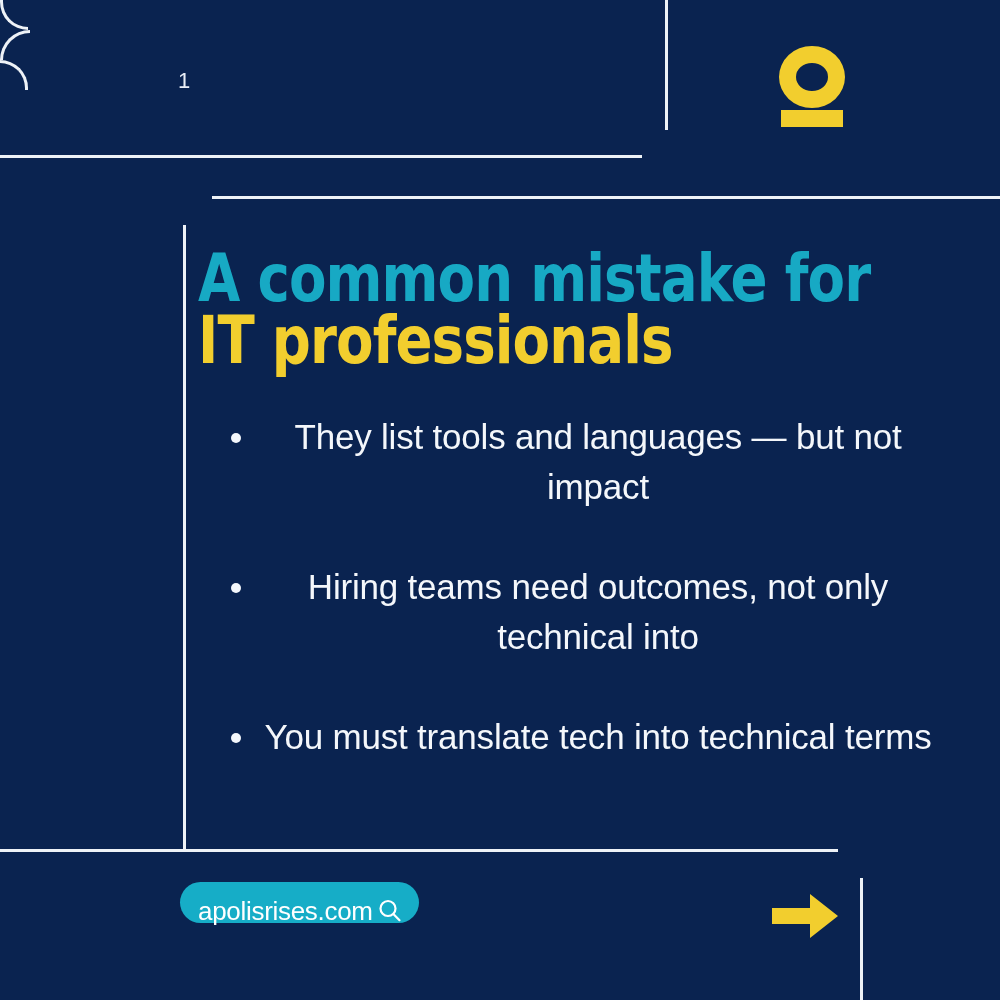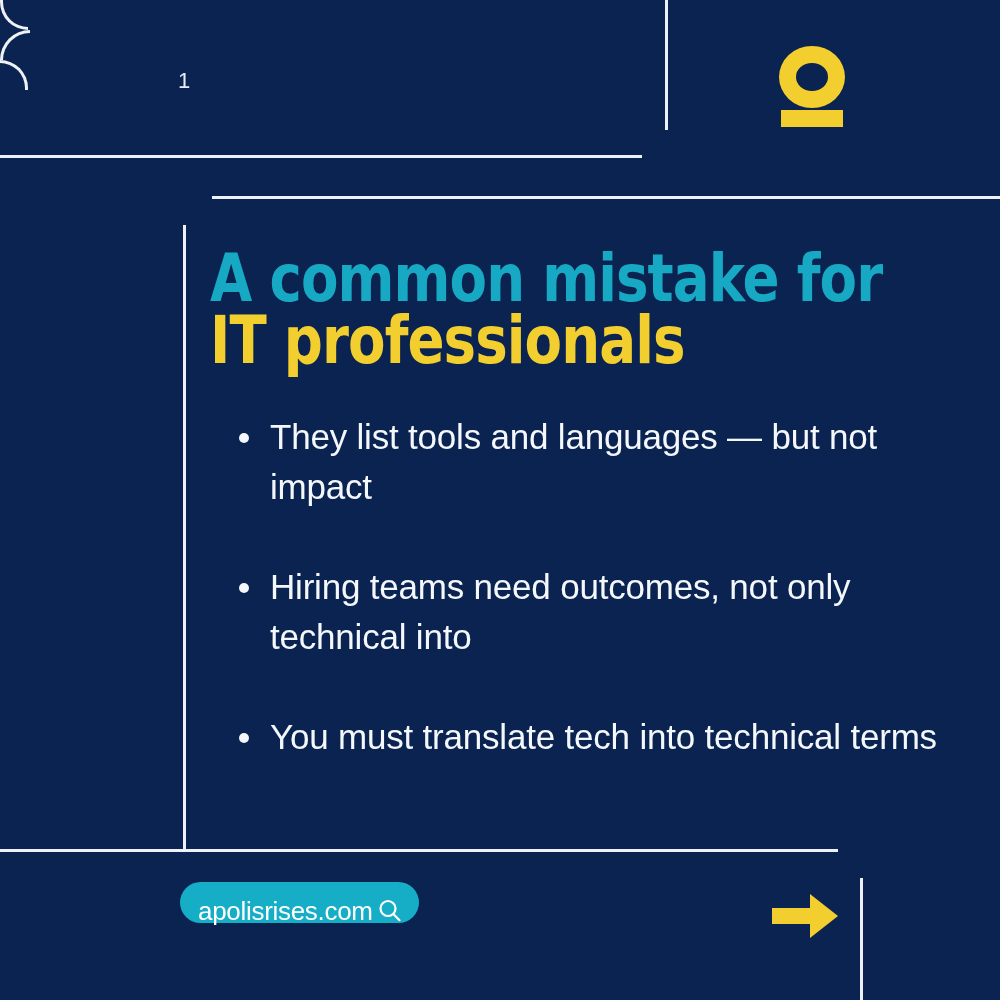--- a/index.html
+++ b/index.html
@@ -133,42 +133,42 @@
     height: 17px;
     background: #f2ce2e;
   }
 
   
   #headline {
     position: absolute;
     left: 198px;
     top: 248px;
     width: 760px;
-    margin-left: 12px;
   }
   .headline-line {
     display: block;
     font-family: "Liberation Sans Narrow", "DejaVu Sans Condensed", "Liberation Sans", sans-serif;
     font-weight: bold;
     font-size: 66px;
     line-height: 62px;
     letter-spacing: -1px;
     transform: scaleX(0.92);
     transform-origin: left center;
     white-space: nowrap;
   }
   #headline-line-1 { color: #17a9c4; }
   #headline-line-2 { color: #f2ce2e; }
 
   
   #bullets {
     position: absolute;
-    left: 232px;
+    left: 224px;
     top: 412px;
     width: 710px;
+    text-align: center;
   }
   .bullet-item {
     position: relative;
     padding-left: 38px;
     margin-bottom: 50px;
     color: #f4f7fb;
     font-size: 35px;
     line-height: 50px;
     font-weight: 300;
     letter-spacing: -0.2px;

